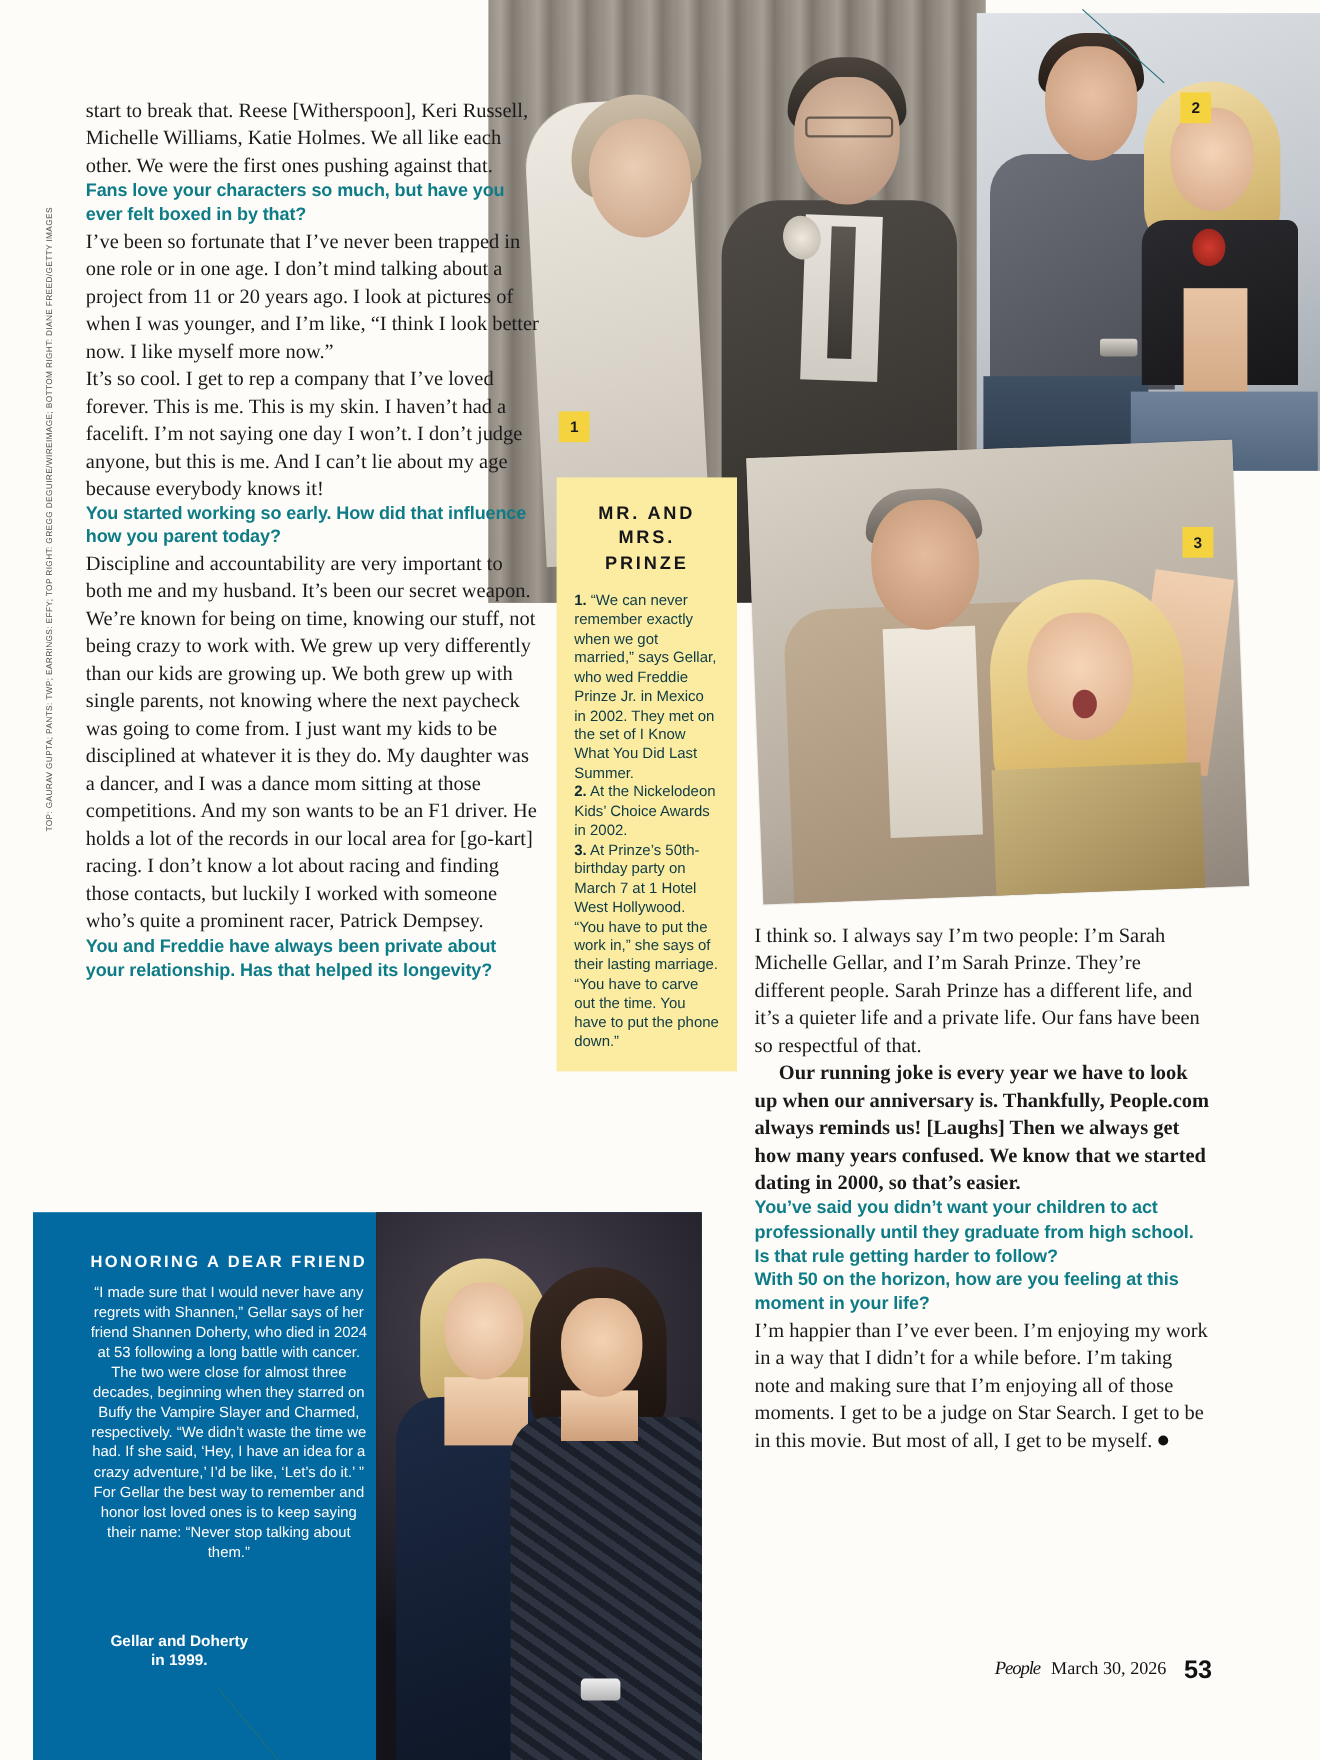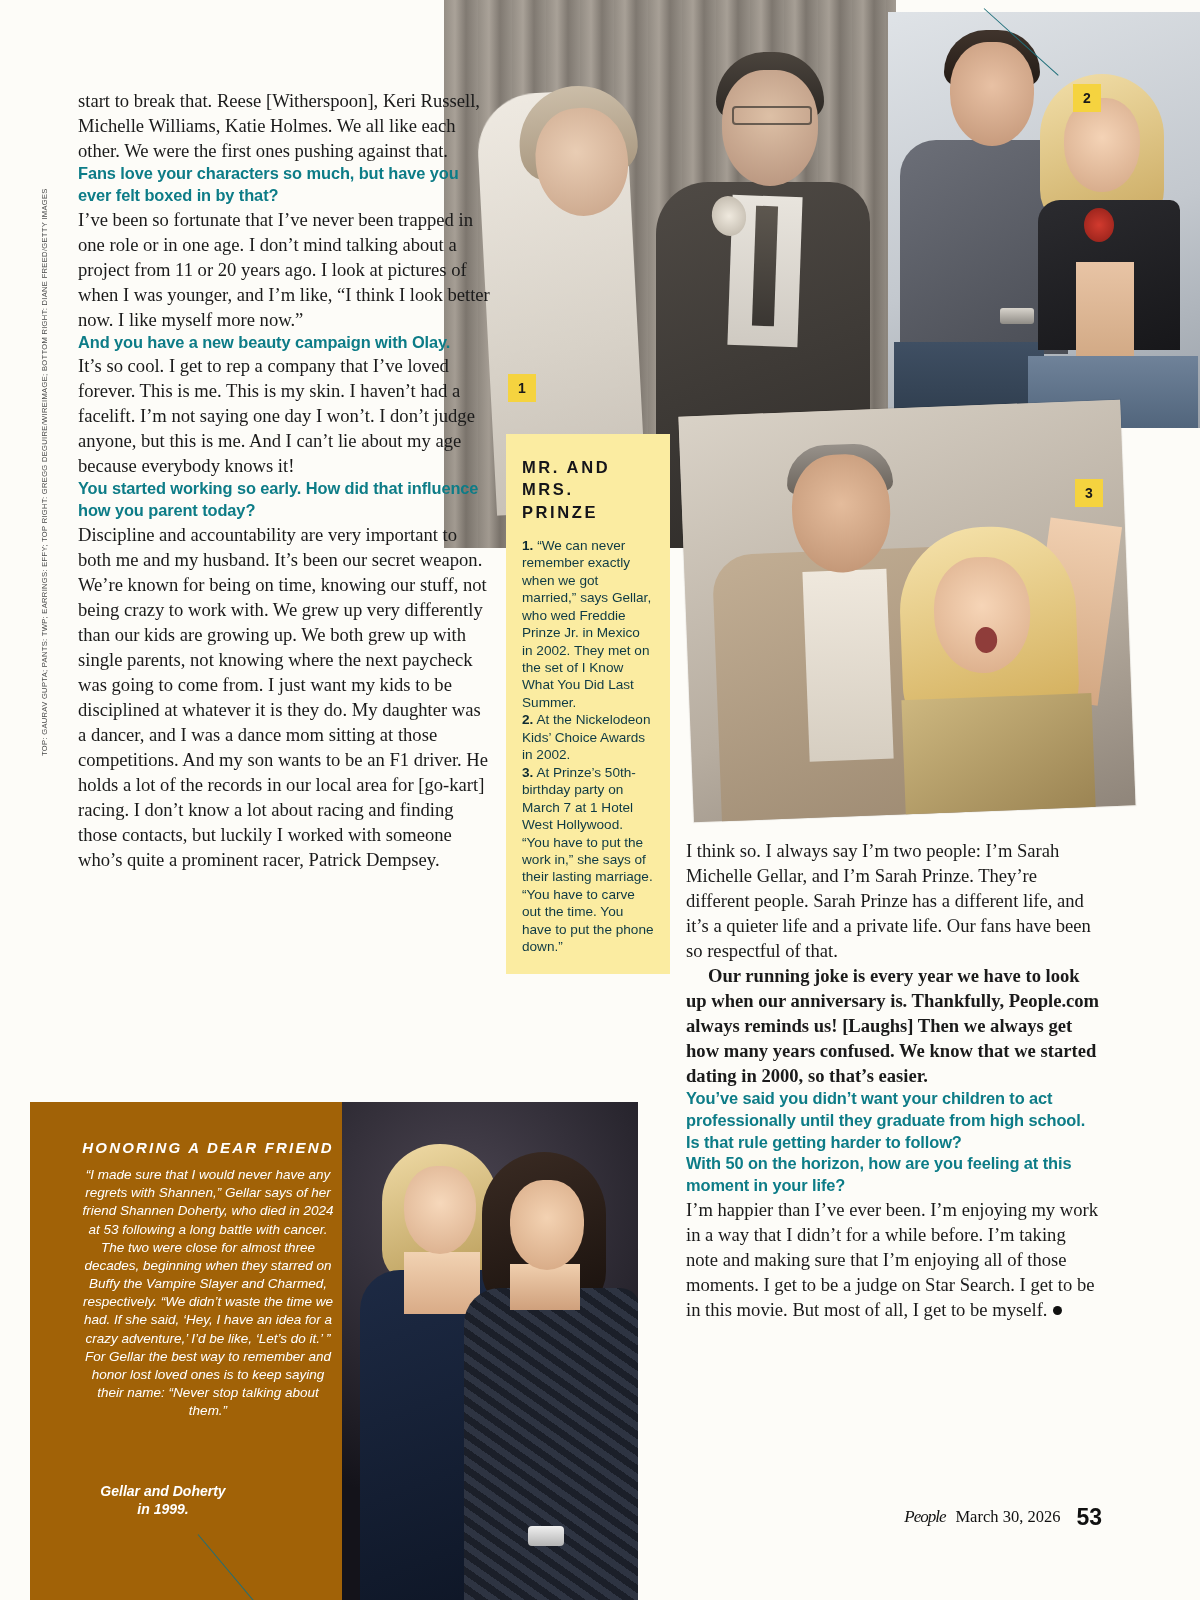--- a/index.html
+++ b/index.html
@@ -318,21 +318,21 @@
     padding: 22px 16px 18px 16px;
     box-sizing: border-box;
     z-index: 9;
   }
   .callout h3 {
     margin: 0 0 14px 0;
     font-family: "Liberation Sans", sans-serif;
     font-weight: bold;
     font-size: 16.5px;
     letter-spacing: 2.6px;
-    text-align: left;
+    text-align: center;
     color: #15151a;
     line-height: 1.35;
   }
   .callout p {
     margin: 0;
     font-family: "Liberation Sans", sans-serif;
     font-size: 13.6px;
     line-height: 1.285;
     text-align: left;
     color: #10323a;
@@ -340,23 +340,22 @@
   }
   .callout .num { font-weight: bold; color: #0d2a31; }
 
   
   .honor {
     position: absolute;
     left: 30px;
     top: 1102px;
     width: 608px;
     height: 498px;
-    background: #a16207;
+    background: #0369a1;
     overflow: hidden;
-    font-style: italic;
   }
   .honor-text {
     position: absolute;
     left: 48px;
     top: 36px;
     width: 260px;
     color: #ffffff;
     font-family: "Liberation Sans", sans-serif;
     font-size: 13.5px;
     line-height: 1.345;
@@ -540,24 +539,24 @@
   <div class="hairline hl-2"></div>
 
   <div class="num-badge badge1">1</div>
   <div class="num-badge badge2">2</div>
   <div class="num-badge badge3">3</div>
 
   <div class="col-left">
     <p>start to break that. Reese [Witherspoon], Keri Russell, Michelle Williams, Katie Holmes. We all like each other. We were the first ones pushing against that.</p>
     <p class="q">Fans love your characters so much, but have you ever felt boxed in by that?</p>
     <p>I’ve been so fortunate that I’ve never been trapped in one role or in one age. I don’t mind talking about a project from 11 or 20 years ago. I look at pictures of when I was younger, and I’m like, “I think I look better now. I like myself more now.”</p>
-    <p class="q">And you have a new beauty campaign with Olay.</p>
     <p>It’s so cool. I get to rep a company that I’ve loved forever. This is me. This is my skin. I haven’t had a facelift. I’m not saying one day I won’t. I don’t judge anyone, but this is me. And I can’t lie about my age because everybody knows it!</p>
     <p class="q">You started working so early. How did that influence how you parent today?</p>
     <p>Discipline and accountability are very important to both me and my husband. It’s been our secret weapon. We’re known for being on time, knowing our stuff, not being crazy to work with. We grew up very differently than our kids are growing up. We both grew up with single parents, not knowing where the next paycheck was going to come from. I just want my kids to be disciplined at whatever it is they do. My daughter was a dancer, and I was a dance mom sitting at those competitions. And my son wants to be an F1 driver. He holds a lot of the records in our local area for [go-kart] racing. I don’t know a lot about racing and finding those contacts, but luckily I worked with someone who’s quite a prominent racer, Patrick Dempsey.</p>
+    <p class="q">You and Freddie have always been private about your relationship. Has that helped its longevity?</p>
   </div>
 
   <div class="credit">TOP: GAURAV GUPTA; PANTS: TWP; EARRINGS: EFFY; TOP RIGHT: GREGG DEGUIRE/WIREIMAGE; BOTTOM RIGHT: DIANE FREED/GETTY IMAGES</div>
 
   <div class="callout">
     <h3>MR. AND MRS. PRINZE</h3>
     <p><span class="num">1.</span> <span>“We can never remember exactly when we got married,” says Gellar, who wed Freddie Prinze Jr. in Mexico in 2002. They met on the set of I Know What You Did Last Summer.</span></p>
     <p><span class="num">2.</span> <span>At the Nickelodeon Kids’ Choice Awards in 2002.</span></p>
     <p><span class="num">3.</span> <span>At Prinze’s 50th-birthday party on March 7 at 1 Hotel West Hollywood. “You have to put the work in,” she says of their lasting marriage. “You have to carve out the time. You have to put the phone down.”</span></p>
   </div>

